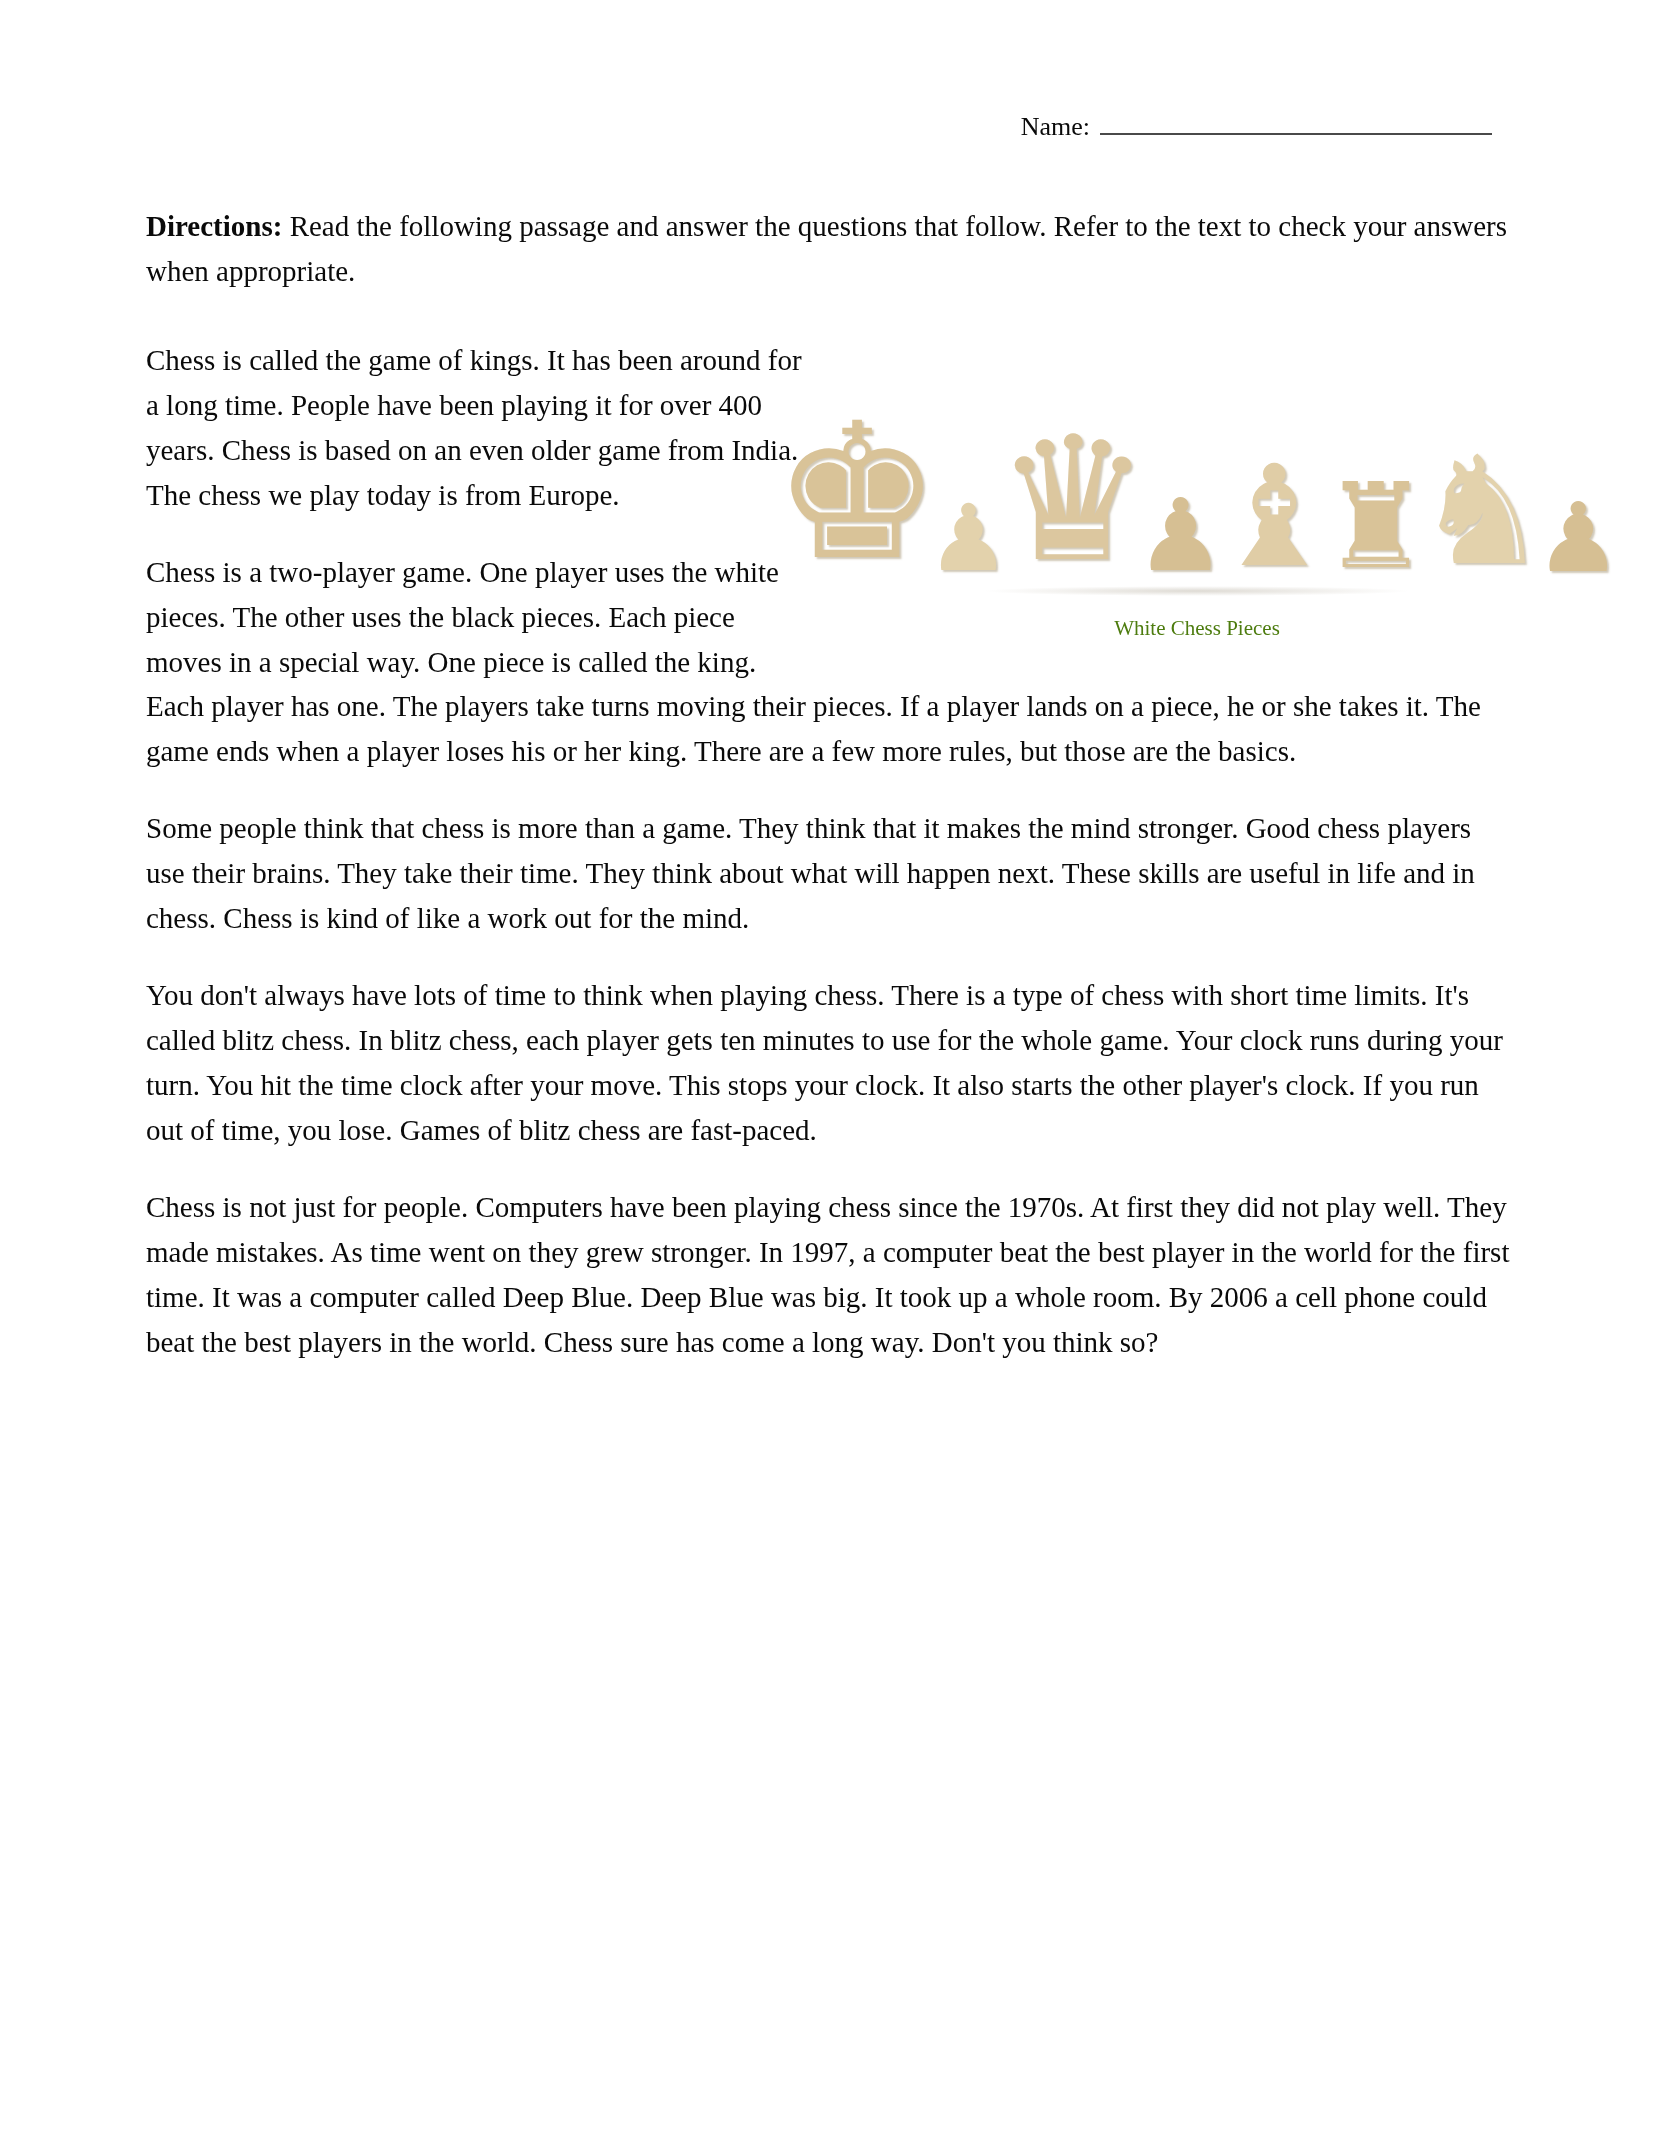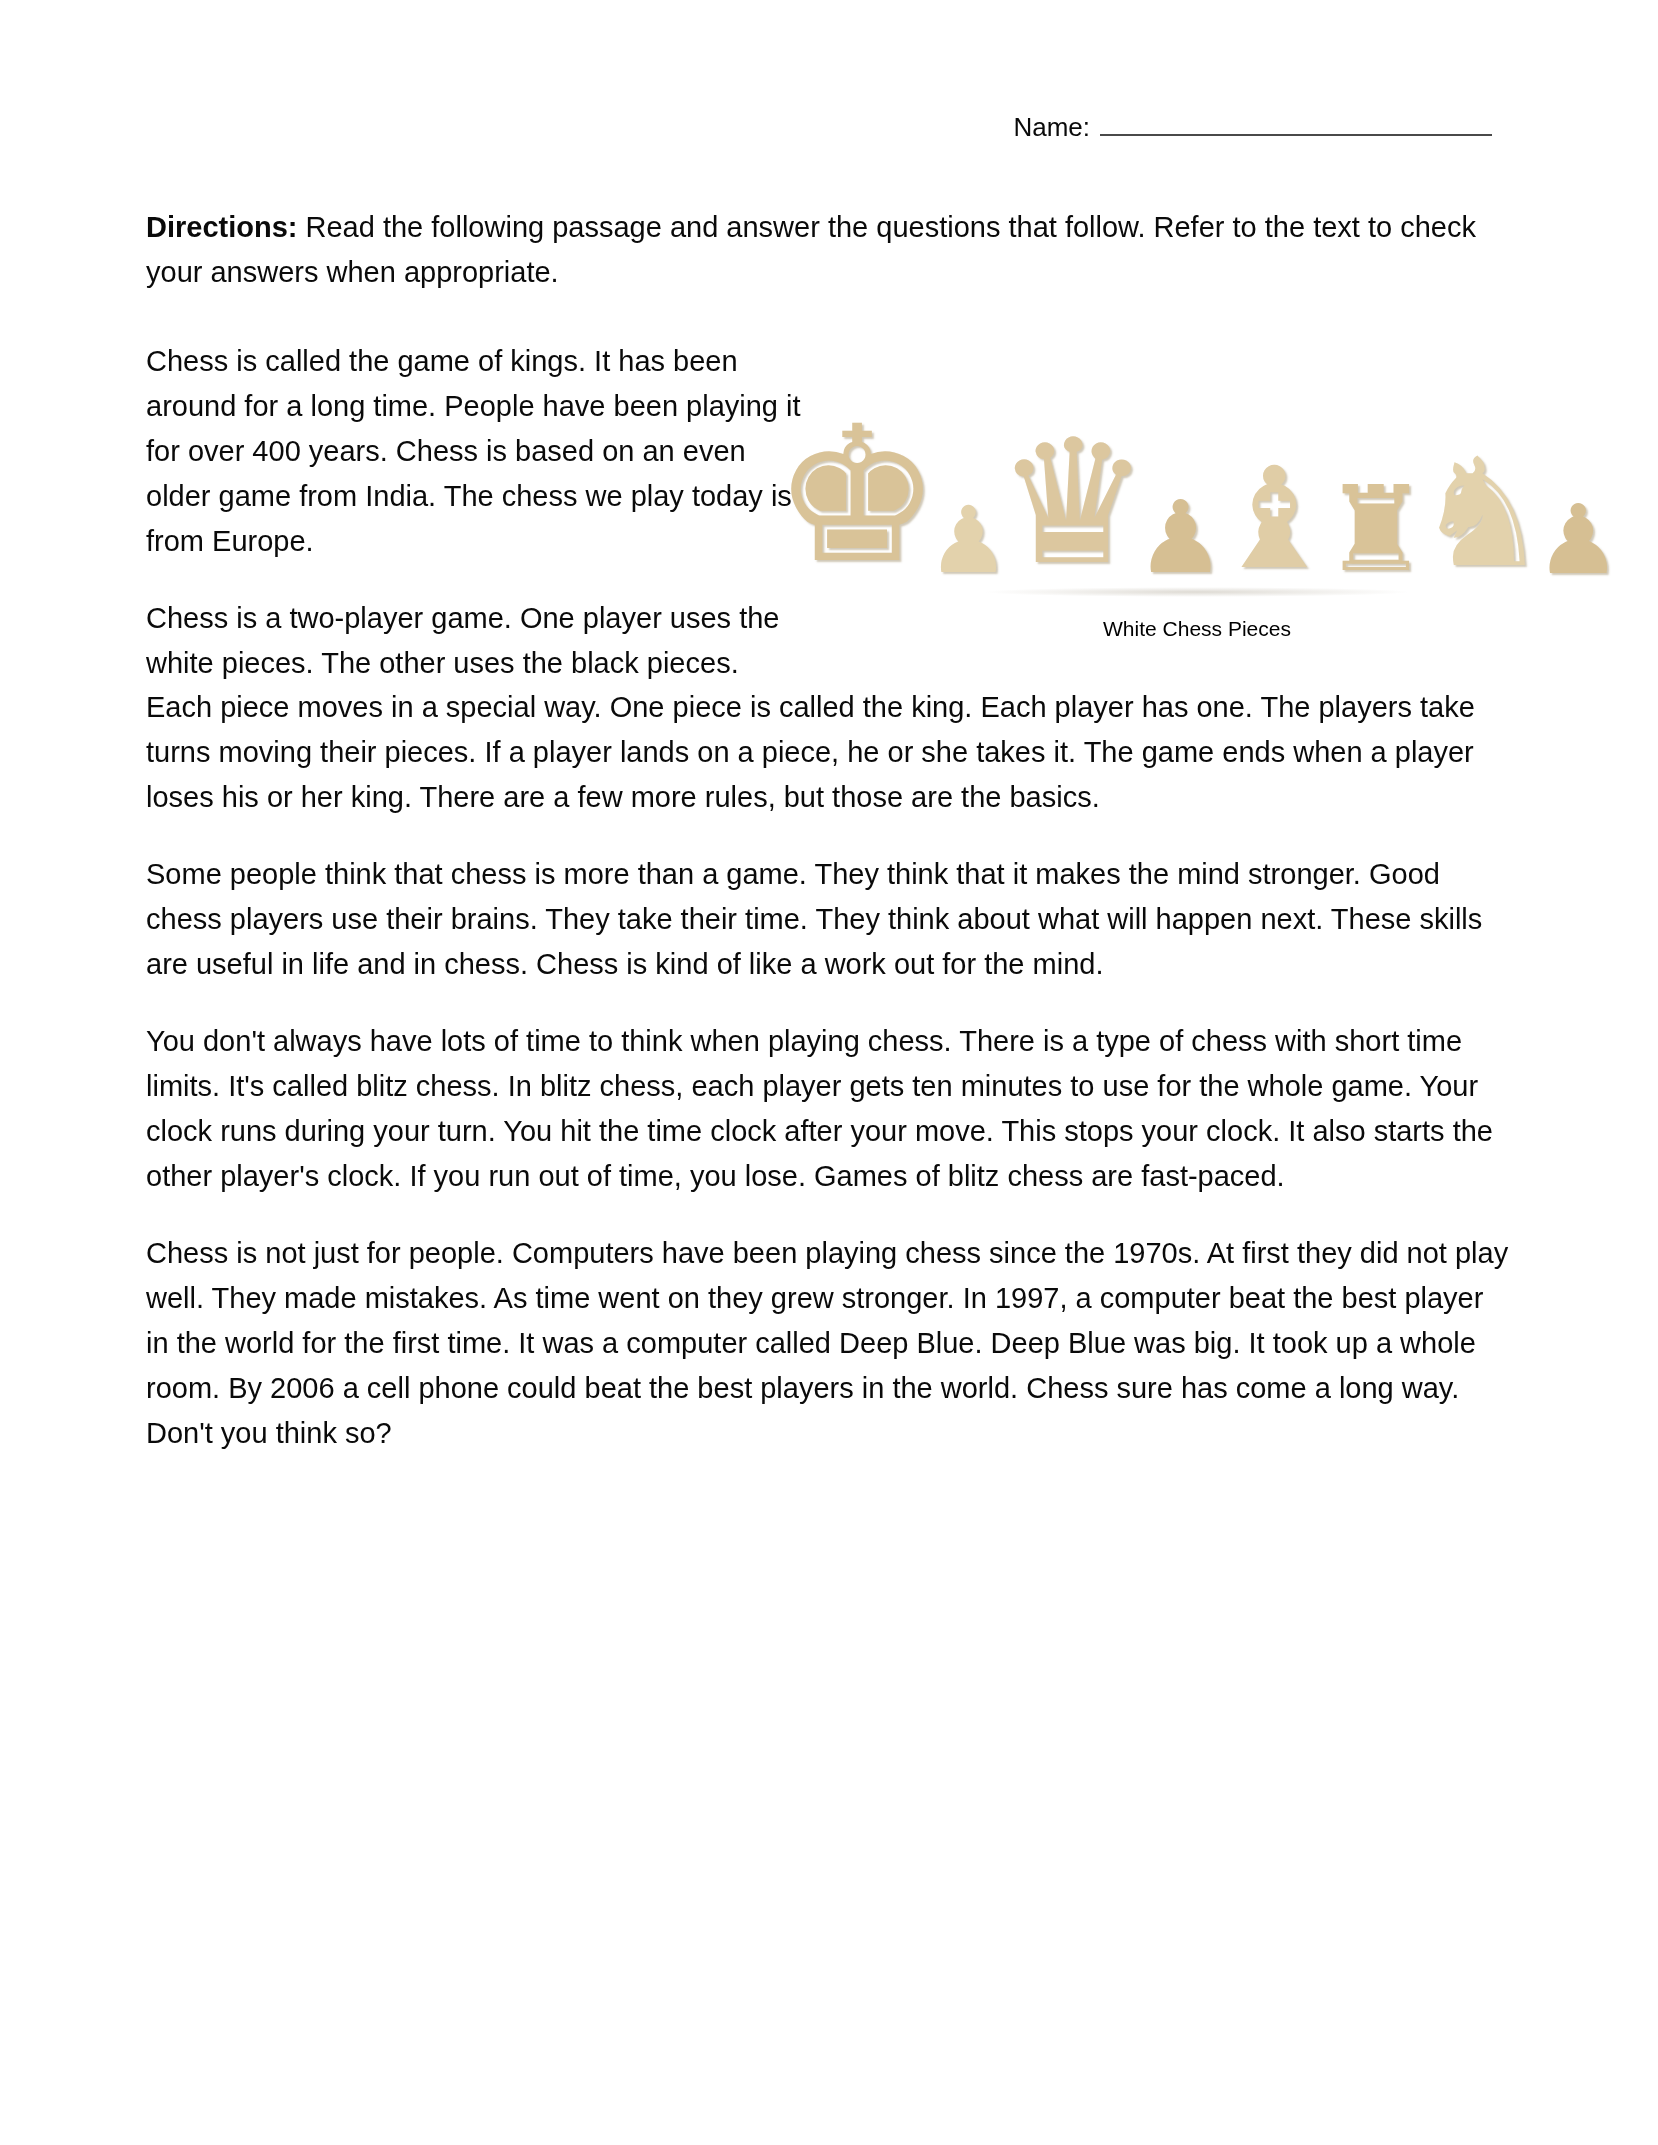--- a/index.html
+++ b/index.html
@@ -7,21 +7,21 @@
     padding: 0;
     background: #ffffff;
   }
   .page {
     position: relative;
     width: 1658px;
     height: 2007px;
     box-sizing: border-box;
     background: #ffffff;
     outline: 1px solid #e2e2e2;
-    font-family: Liberation Sans, sans-serif;
+    font-family: Liberation Serif, serif;
     color: #0a0a0a;
     padding: 112px 146px 8px 146px;
     overflow: hidden;
   }
 
   
   .name-row {
     text-align: right;
     font-size: 26px;
     margin-right: 20px;
@@ -92,21 +92,21 @@
   .pieces-ground {
     width: 430px;
     height: 10px;
     margin: 2px auto 0 auto;
     border-radius: 50%;
     background: radial-gradient(ellipse at center, rgba(160,150,130,0.35), rgba(255,255,255,0) 70%);
   }
   .figure-caption {
     margin-top: 16px;
     font-size: 21px;
-    color: #000000;
+    color: #4d7c0f;
   }
 </style>
 </head>
 <body>
 
 <div class="page">
 
   <div class="name-row">
     <span>Name:</span><span class="name-line"></span>
   </div>

